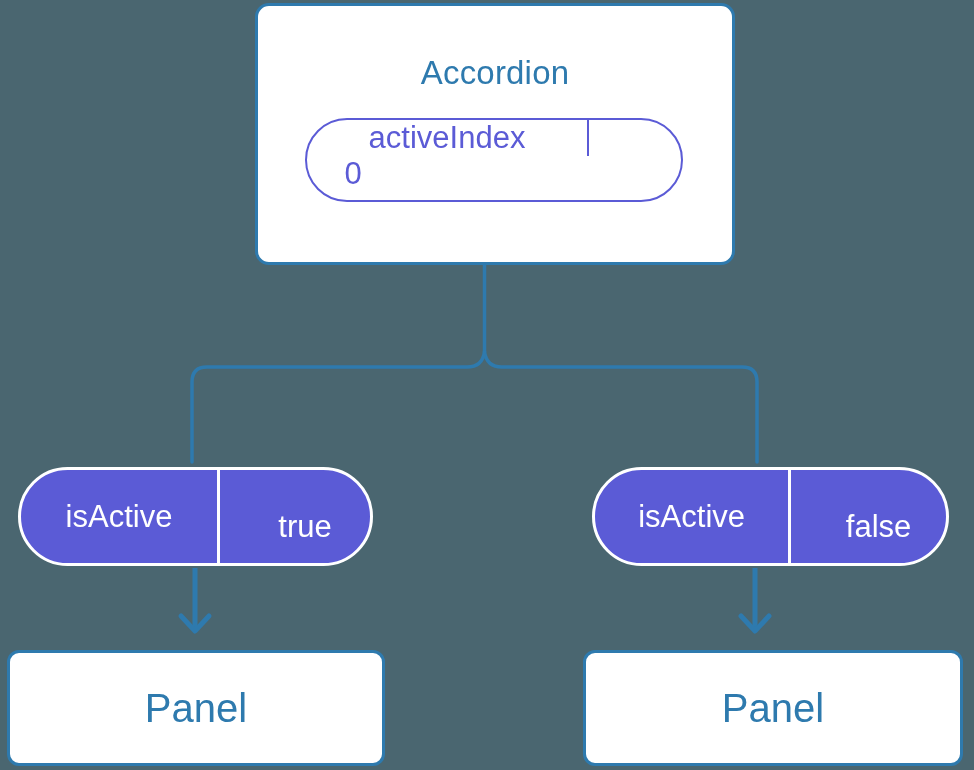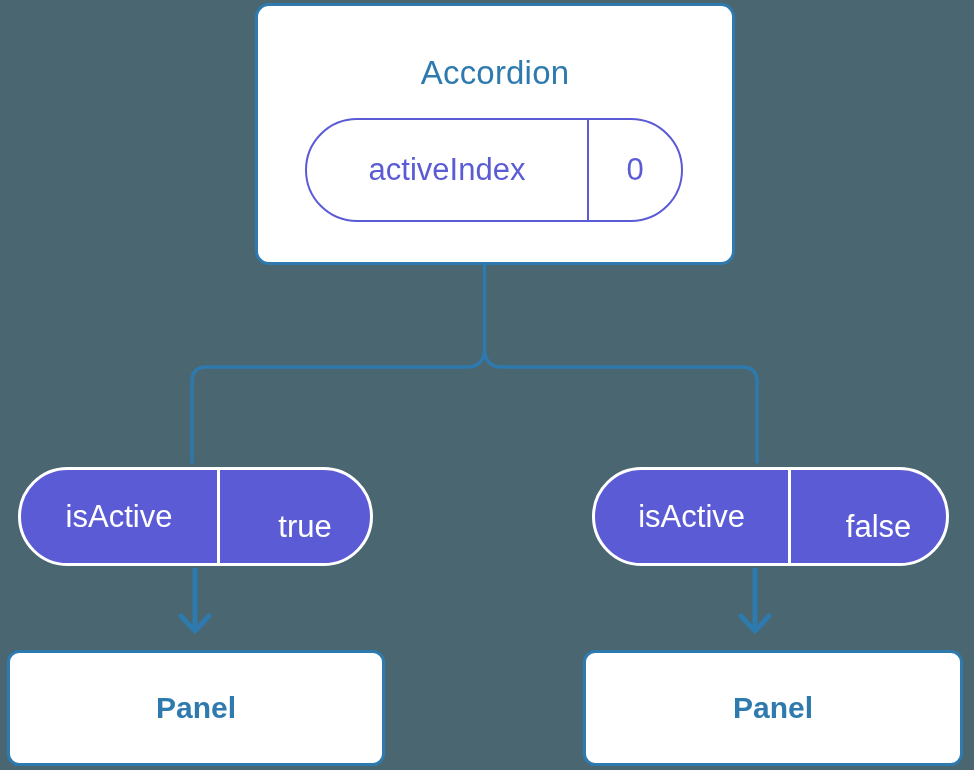--- a/index.html
+++ b/index.html
@@ -67,21 +67,22 @@
     box-sizing: border-box;
     border: 2px solid #5b5bd6;
     border-radius: 999px;
     background: transparent;
     overflow: hidden;
   }
   #activeindex-pill {
     left: 305px;
     top: 118px;
     width: 378px;
-    height: 104px;
+    height: 84px;
+    flex-direction: column;
   }
   .pill-outline .pill-key {
     display: flex;
     align-items: center;
     justify-content: center;
     color: #5b5bd6;
     font-size: 31px;
     white-space: nowrap;
     box-sizing: border-box;
     border-right: 2px solid #5b5bd6;
@@ -154,22 +155,22 @@
     background: #ffffff;
     border: 3px solid #2e7aae;
     border-radius: 12px;
     box-sizing: border-box;
     display: flex;
     align-items: center;
     justify-content: center;
   }
   .panel-label {
     color: #2e7aae;
-    font-size: 30px;
-    font-weight: 700;
+    font-size: 40px;
+    font-weight: 400;
     white-space: nowrap;
     line-height: 1;
   }
   #left-panel {
     left: 7px;
     top: 650px;
     width: 378px;
     height: 116px;
   }
   #right-panel {

